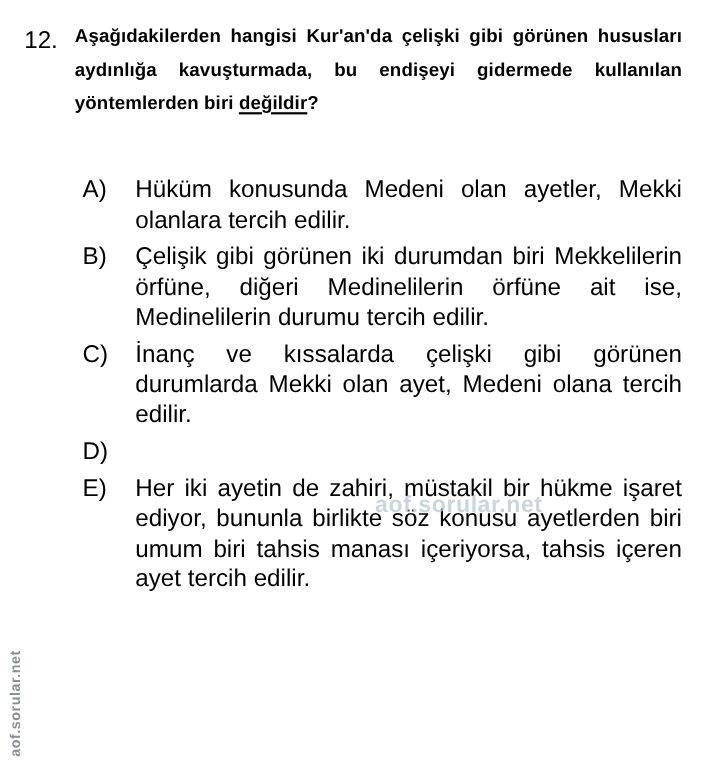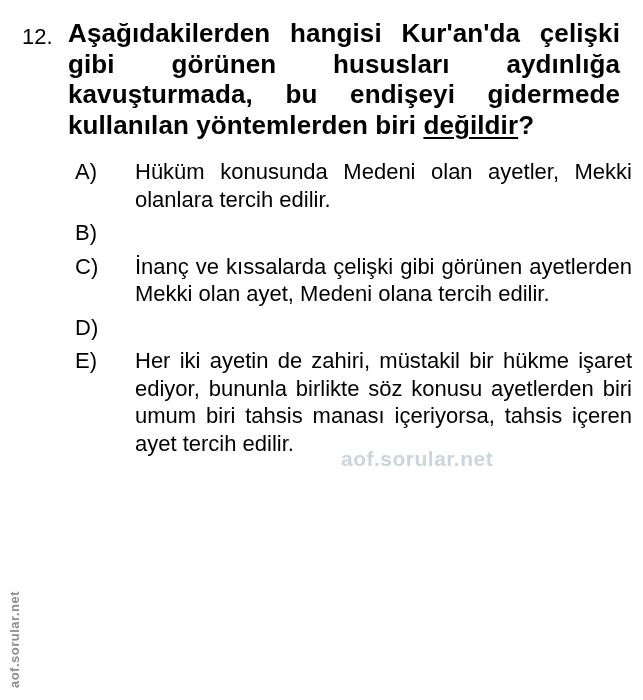--- a/index.html
+++ b/index.html
@@ -27,21 +27,21 @@
       top: 4px;
       font-size: 22px;
       font-weight: normal;
       line-height: 30px;
     }
     .q-text {
       position: absolute;
       left: 68px;
       top: 0px;
       width: 552px;
-      font-size: 26px;
+      font-size: 17px;
       font-weight: bold;
       line-height: 30.5px;
       text-align: justify;
       text-align-last: left;
       letter-spacing: 0.1px;
     }
     .q-text .neg {
       text-decoration: underline;
       text-decoration-thickness: 2px;
       text-underline-offset: 3px;
@@ -64,21 +64,20 @@
       font-size: 22px;
       line-height: 27.5px;
       flex-shrink: 0;
     }
     .opt-text {
       width: 497px;
       font-size: 22px;
       line-height: 27.5px;
       text-align: justify;
       text-align-last: left;
-      margin-left: 12px;
     }
     .watermark-center {
       position: absolute;
       left: 341px;
       top: 447px;
       font-size: 21px;
       font-weight: bold;
       color: #b9c9d3;
       opacity: 0.75;
       letter-spacing: 0.5px;
@@ -106,24 +105,25 @@
   <div class="q-text"><span>Aşağıdakilerden hangisi Kur'an'da çelişki gibi görünen hususları aydınlığa kavuşturmada, bu endişeyi gidermede kullanılan yöntemlerden biri </span><span class="neg">değildir</span><span>?</span></div>
 </div>
 
 <div class="options">
   <div class="option">
     <div class="opt-label">A)</div>
     <div class="opt-text">Hüküm konusunda Medeni olan ayetler, Mekki olanlara tercih edilir.</div>
   </div>
   <div class="option">
     <div class="opt-label">B)</div>
+    <div class="opt-text">Çelişik gibi görünen iki durumdan biri Mekkelilerin örfüne, diğeri Medinelilerin örfüne ait ise, Medinelilerin durumu tercih edilir.</div>
   </div>
   <div class="option">
     <div class="opt-label">C)</div>
-    <div class="opt-text">İnanç ve kıssalarda çelişki gibi görünen ayetlerden Mekki olan ayet, Medeni olana tercih edilir.</div>
+    <div class="opt-text">İnanç ve kıssalarda çelişki gibi görünen durumlarda Mekki olan ayet, Medeni olana tercih edilir.</div>
   </div>
   <div class="option">
     <div class="opt-label">D)</div>
   </div>
   <div class="option">
     <div class="opt-label">E)</div>
     <div class="opt-text">Her iki ayetin de zahiri, müstakil bir hükme işaret ediyor, bununla birlikte söz konusu ayetlerden biri umum biri tahsis manası içeriyorsa, tahsis içeren ayet tercih edilir.</div>
   </div>
 </div>
 

